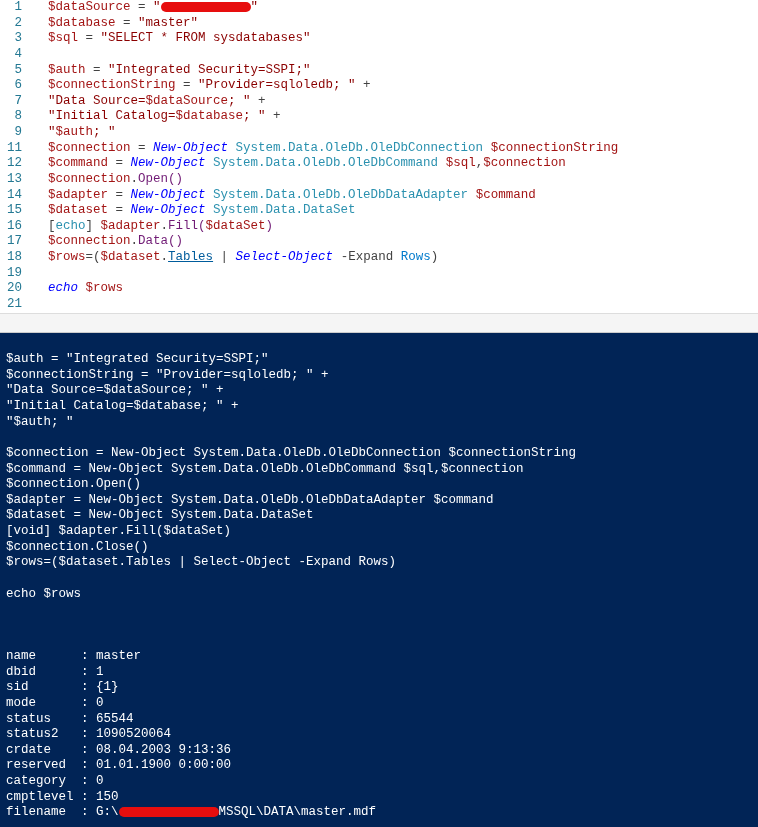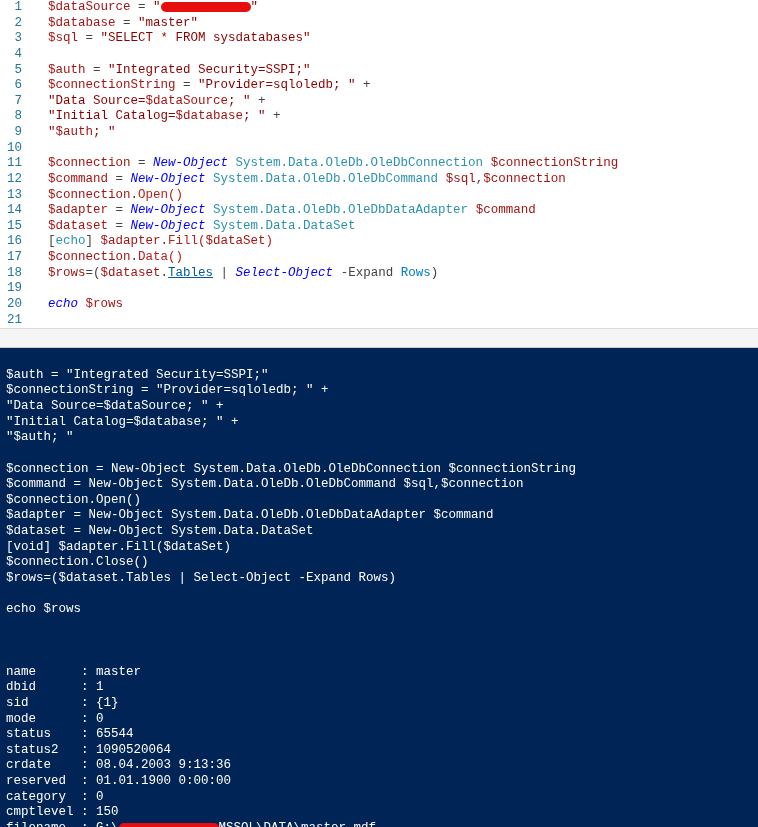--- a/index.html
+++ b/index.html
@@ -38,21 +38,21 @@
     border-radius: 6px;
     display: inline-block;
     height: 10px;
     vertical-align: middle;
   }
   .tok-var { color: #a31515; margin-top: 6px; }
   .tok-op  { color: #424242; }
   .tok-str { color: #8b0000; }
   .tok-kw  { color: #0000ff; font-style: italic; }
   .tok-type{ color: #2b91af; }
-  .tok-method { color: #b91c1c; }
+  .tok-method { color: #701a75; }
   .tok-param { color: #007acc; }
   .tok-tables { color: #005c9c; text-decoration: underline; }
   .blank-strip {
     height: 20px;
     background: #f5f5f5;
     border-top: 1px solid #ddd;
     border-bottom: 1px solid #ccc;
   }
   .terminal {
     background: #012456;
@@ -78,21 +78,20 @@
 <div class="editor" id="editor">
     <div class="line"><span class="gutter">1</span><span class="code"><span class="tok-var">$dataSource</span><span class="tok-op"> = </span><span class="tok-str">"</span><span class="redact" style="width: 90px;">&nbsp;</span><span class="tok-str">"</span></span></div>
     <div class="line"><span class="gutter">2</span><span class="code"><span class="tok-var">$database</span><span class="tok-op"> = </span><span class="tok-str">"master"</span></span></div>
     <div class="line"><span class="gutter">3</span><span class="code"><span class="tok-var">$sql</span><span class="tok-op"> = </span><span class="tok-str">"SELECT * FROM sysdatabases"</span></span></div>
     <div class="line"><span class="gutter">4</span><span class="code"></span></div>
     <div class="line"><span class="gutter">5</span><span class="code"><span class="tok-var">$auth</span><span class="tok-op"> = </span><span class="tok-str">"Integrated Security=SSPI;"</span></span></div>
     <div class="line"><span class="gutter">6</span><span class="code"><span class="tok-var">$connectionString</span><span class="tok-op"> = </span><span class="tok-str">"Provider=sqloledb; "</span><span class="tok-op"> + </span></span></div>
     <div class="line"><span class="gutter">7</span><span class="code"><span class="tok-str">"Data Source=</span><span class="tok-var">$dataSource</span><span class="tok-str">; "</span><span class="tok-op"> + </span></span></div>
     <div class="line"><span class="gutter">8</span><span class="code"><span class="tok-str">"Initial Catalog=</span><span class="tok-var">$database</span><span class="tok-str">; "</span><span class="tok-op"> + </span></span></div>
     <div class="line"><span class="gutter">9</span><span class="code"><span class="tok-str">"</span><span class="tok-var">$auth</span><span class="tok-str">; "</span></span></div>
-    <div class="line"><span class="gutter">10</span><span class="code"></span></div>
     <div class="line"><span class="gutter">11</span><span class="code"><span class="tok-var">$connection</span><span class="tok-op"> = </span><span class="tok-kw">New-Object</span><span> </span><span class="tok-type">System.Data.OleDb.OleDbConnection</span><span> </span><span class="tok-var">$connectionString</span></span></div>
     <div class="line"><span class="gutter">12</span><span class="code"><span class="tok-var">$command</span><span class="tok-op"> = </span><span class="tok-kw">New-Object</span><span> </span><span class="tok-type">System.Data.OleDb.OleDbCommand</span><span> </span><span class="tok-var">$sql</span><span class="tok-op">,</span><span class="tok-var">$connection</span></span></div>
     <div class="line"><span class="gutter">13</span><span class="code"><span class="tok-var">$connection</span><span class="tok-op">.</span><span class="tok-method">Open()</span></span></div>
     <div class="line"><span class="gutter">14</span><span class="code"><span class="tok-var">$adapter</span><span class="tok-op"> = </span><span class="tok-kw">New-Object</span><span> </span><span class="tok-type">System.Data.OleDb.OleDbDataAdapter</span><span> </span><span class="tok-var">$command</span></span></div>
     <div class="line"><span class="gutter">15</span><span class="code"><span class="tok-var">$dataset</span><span class="tok-op"> = </span><span class="tok-kw">New-Object</span><span> </span><span class="tok-type">System.Data.DataSet</span></span></div>
     <div class="line"><span class="gutter">16</span><span class="code"><span class="tok-op">[</span><span class="tok-type">echo</span><span class="tok-op">] </span><span class="tok-var">$adapter</span><span class="tok-op">.</span><span class="tok-method">Fill(</span><span class="tok-var">$dataSet</span><span class="tok-method">)</span></span></div>
     <div class="line"><span class="gutter">17</span><span class="code"><span class="tok-var">$connection</span><span class="tok-op">.</span><span class="tok-method">Data()</span></span></div>
     <div class="line"><span class="gutter">18</span><span class="code"><span class="tok-var">$rows</span><span class="tok-op">=(</span><span class="tok-var">$dataset</span><span class="tok-op">.</span><span class="tok-tables">Tables</span><span class="tok-op"> | </span><span class="tok-kw">Select-Object</span><span class="tok-op"> -Expand </span><span class="tok-param">Rows</span><span class="tok-op">)</span></span></div>
     <div class="line"><span class="gutter">19</span><span class="code"></span></div>
     <div class="line"><span class="gutter">20</span><span class="code"><span class="tok-kw">echo</span><span> </span><span class="tok-var">$rows</span></span></div>

